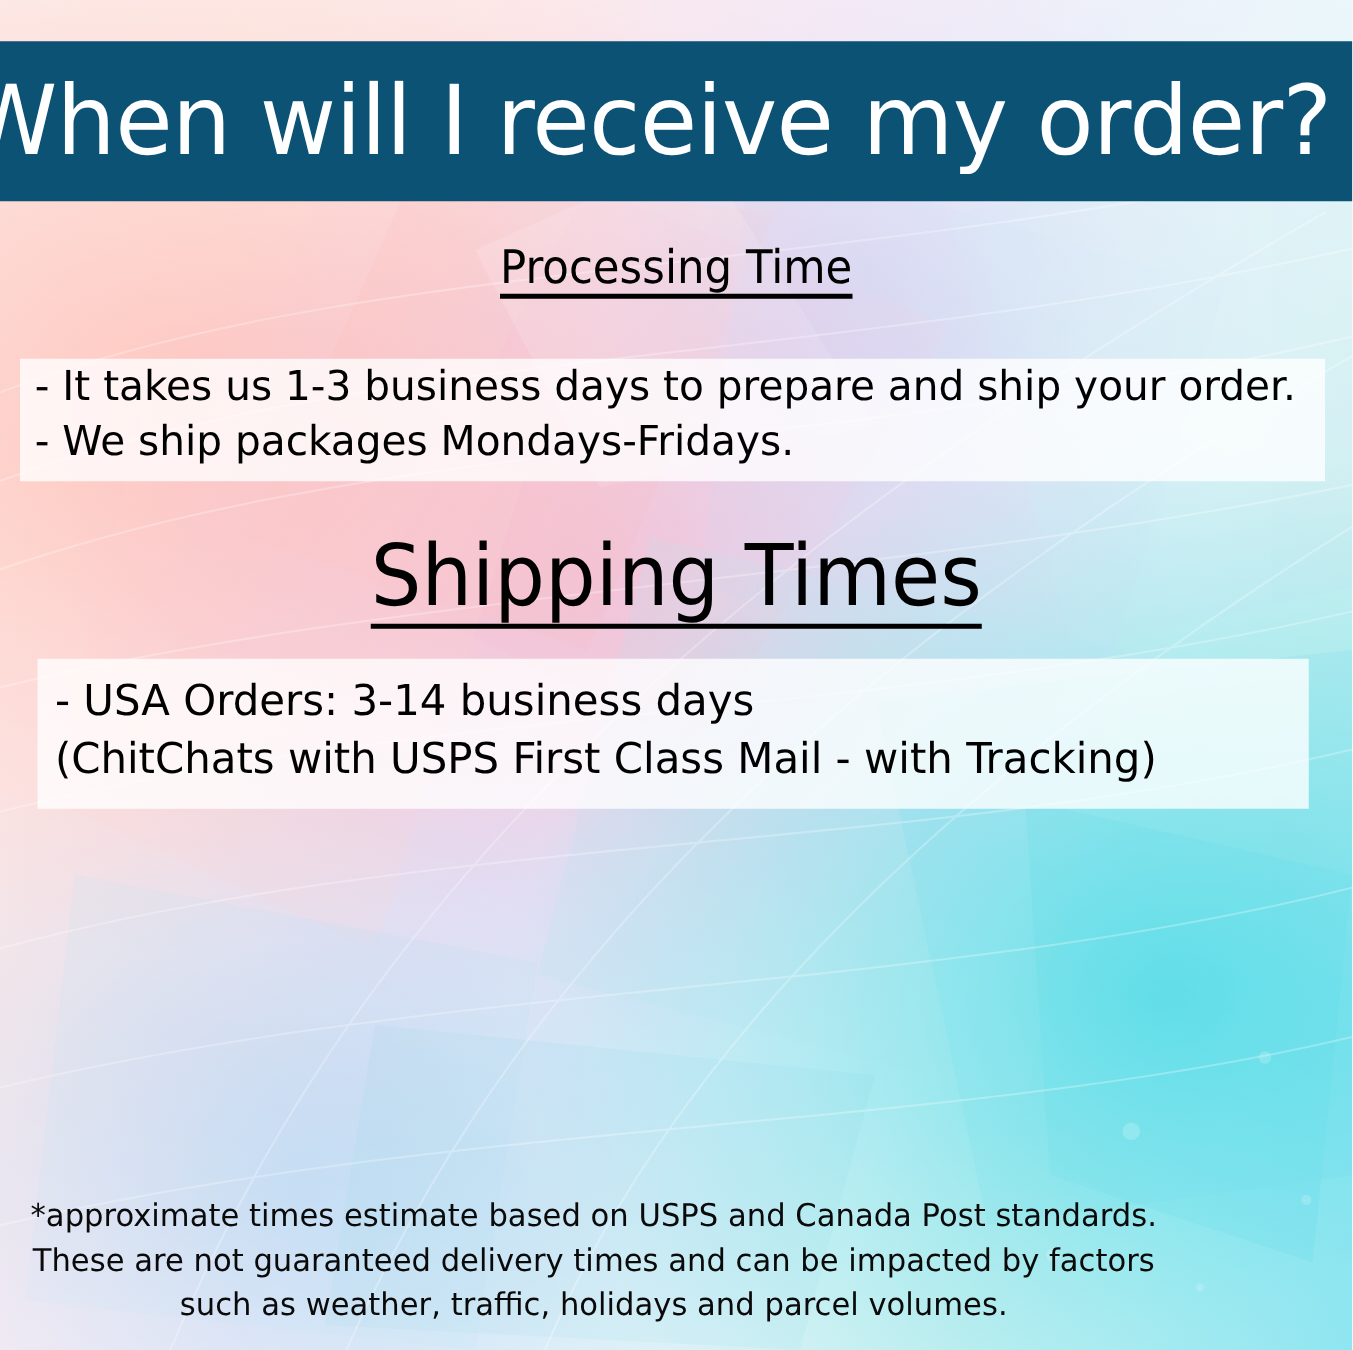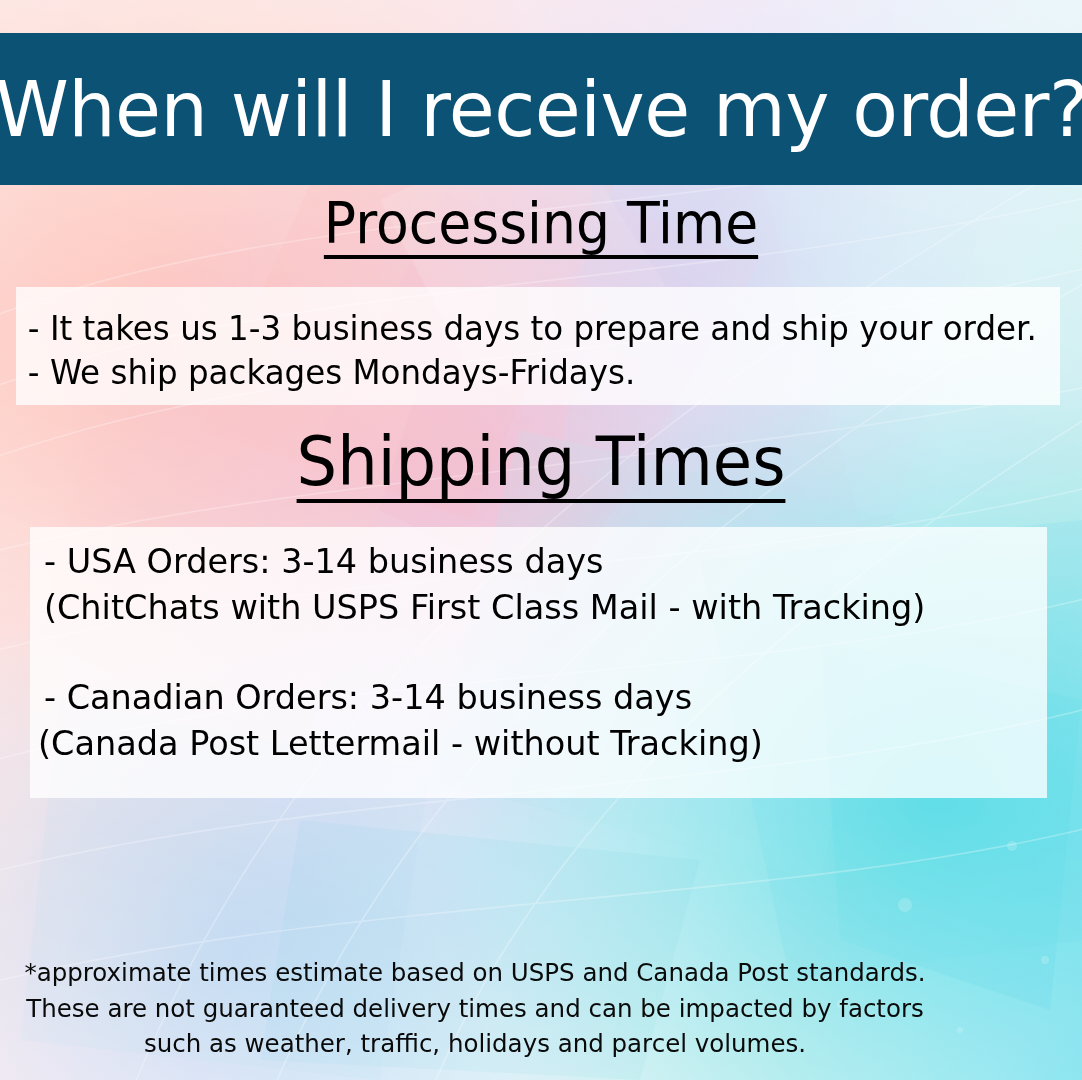--- a/index.html
+++ b/index.html
@@ -89,25 +89,25 @@
         rgba(255,255,255,0.10) 80%,
         rgba(255,255,255,0.30) 100%);
   }
 
   
   .banner {
     position: absolute;
     left: 0;
     top: 33px;
     width: 1082px;
-    height: 152px;
+    height: 128px;
     background: #0b5275;
     display: flex;
     align-items: center;
-    justify-content: center;
+    justify-content: flex-end;
   }
   .banner-title {
     color: #ffffff;
     font-family: "DejaVu Sans", sans-serif;
     font-size: 77px;
     font-weight: 400;
     letter-spacing: -0.5px;
     line-height: 1;
     white-space: nowrap;
     transform: scaleX(0.97);
@@ -135,21 +135,21 @@
     border-bottom: 4px solid #000000;
     padding-bottom: 3px;
     transform: scaleX(0.94);
   }
 
   .heading-processing {
     position: absolute;
     left: 0;
     top: 34px;
     width: 1082px;
-    font-size: 57px;
+    font-size: 37px;
   }
   .heading-shipping {
     position: absolute;
     left: 0;
     top: 267px;
     width: 1082px;
     font-size: 68px;
   }
 
   .text-panel {
@@ -157,36 +157,36 @@
     background: rgba(255,255,255,0.78);
     color: #000000;
     font-family: "DejaVu Sans", sans-serif;
     font-weight: 400;
   }
 
   .panel-processing {
     left: 16px;
     top: 126px;
     width: 1044px;
-    padding: 20px 0 10px 0;
+    padding: 0 0 10px 0;
     font-size: 33px;
     line-height: 1.33;
   }
   .panel-processing .line {
     padding-left: 12px;
     transform: scaleX(0.985);
     transform-origin: left center;
     white-space: nowrap;
   }
 
   .panel-shipping {
     left: 30px;
     top: 366px;
     width: 1017px;
-    padding: 12px 0 31px 0;
+    padding: 12px 0 16px 0;
     font-size: 34px;
     line-height: 1.35;
   }
   .panel-shipping .block {
     padding-left: 8px;
   }
   .panel-shipping .block + .block {
     margin-top: 44px;
   }
   .panel-shipping .line {
@@ -284,24 +284,20 @@
       <span>Shipping Times</span>
     </div>
 
     <div class="text-panel panel-shipping">
 
       <div class="block">
         <div class="line indent-1">- USA Orders: 3-14 business days</div>
         <div class="line indent-1">(ChitChats with USPS First Class Mail - with Tracking)</div>
       </div>
 
-      <div class="block">
-        <div class="line indent-1">- Canadian Orders: 3-14 business days</div>
-        <div class="line indent-2">(Canada Post Lettermail - without Tracking)</div>
-      </div>
 
 
     </div>
 
     <div class="footnote">
       <div class="line">*approximate times estimate based on USPS and Canada Post standards.</div>
       <div class="line">These are not guaranteed delivery times and can be impacted by factors</div>
       <div class="line">such as weather, traffic, holidays and parcel volumes.</div>
     </div>
 

